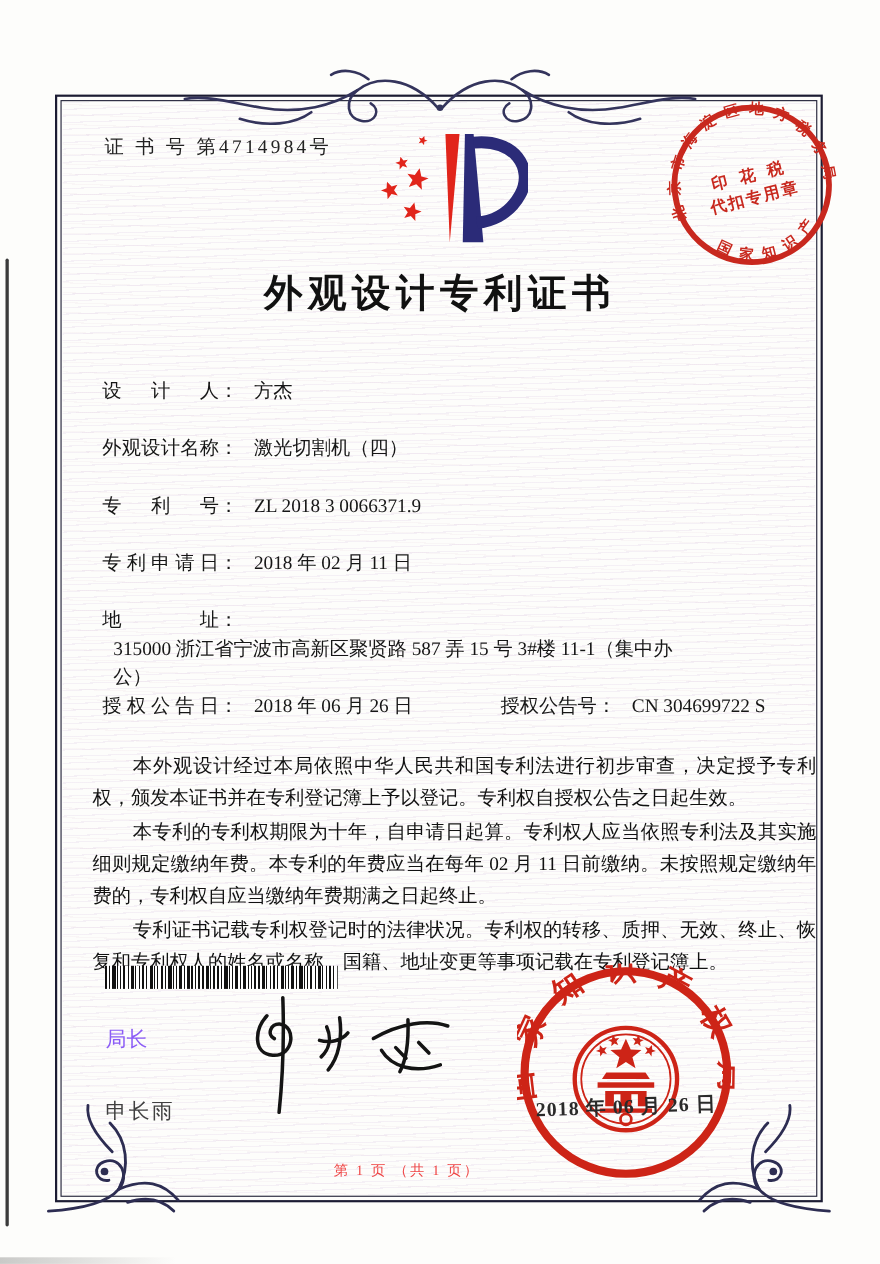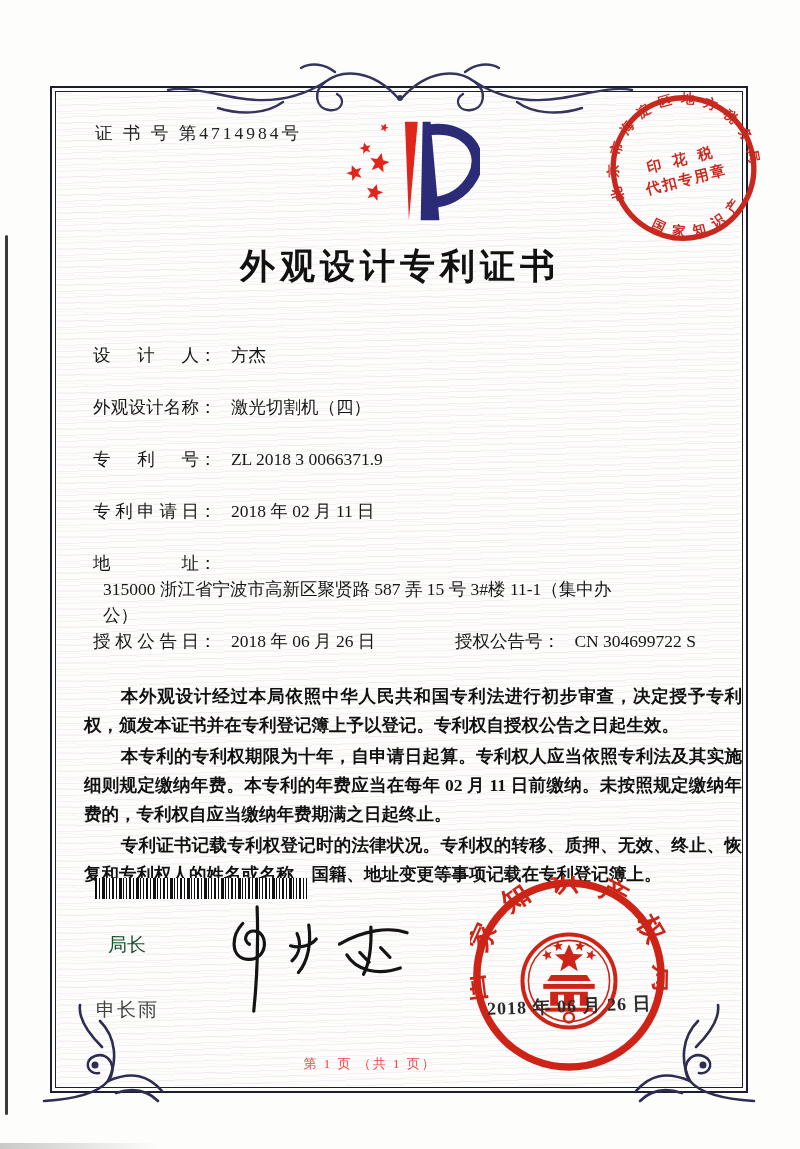--- a/index.html
+++ b/index.html
@@ -35,30 +35,30 @@
   .field-row{margin-bottom:26px;line-height:26px;position:relative;}
   .field-row.tight{margin-bottom:0;}
   .flabel{display:inline-block;width:106px;text-align:justify;text-align-last:justify;
     -moz-text-align-last:justify;text-justify:inter-ideograph;vertical-align:top;}
   .fcolon{display:inline-block;vertical-align:top;}
   .fvalue{display:inline-block;margin-left:10px;max-width:512px;vertical-align:top;}
   .grant-no-pair{position:absolute;left:362px;top:0;white-space:nowrap;}
   .grant-no-pair .flabel{width:auto;text-align:left;text-align-last:auto;}
   
   .bodytext{position:absolute;left:84px;right:58px;top:682px;font-size:17.5px;line-height:29px;
-    text-align:justify;color:#111;font-weight:bold;}
+    text-align:justify;color:#111;}
   .bodytext p{margin:0 0 2px 0;text-indent:2.1em;}
   
   .barcode{position:absolute;left:95px;top:878px;width:212px;height:21px;
     background:repeating-linear-gradient(90deg,
       #101010 0 2px,#fff 2px 4px,#101010 4px 5px,#fff 5px 7px,
       #101010 7px 10px,#fff 10px 11px,#101010 11px 12px,#fff 12px 14px,
       #101010 14px 15px,#fff 15px 17px);}
   
-  .officer-title{position:absolute;left:96px;top:932px;font-size:19px;color:#14532d;margin-left:12px;}
+  .officer-title{position:absolute;left:96px;top:932px;font-size:19px;color:#8b5cf6;}
   .officer-name{position:absolute;left:96px;top:973px;font-size:19px;color:#404040;letter-spacing:2px;margin-top:24px;}
   .signature{position:absolute;left:214px;top:903px;transform:rotate(-2deg);}
   
   .seal-main{position:absolute;left:470px;top:876px;}
   .seal-date{position:absolute;left:487px;top:994px;font-size:18px;letter-spacing:1px;color:#2a2a2a;
     transform:rotate(-2deg);font-weight:700;}
   .seal-tax{position:absolute;left:606px;top:90px;transform:rotate(-14deg);}
   
   .page-footer{position:absolute;left:0;top:1055px;width:740px;text-align:center;font-size:13px;
     letter-spacing:2px;color:#ef4444;}

